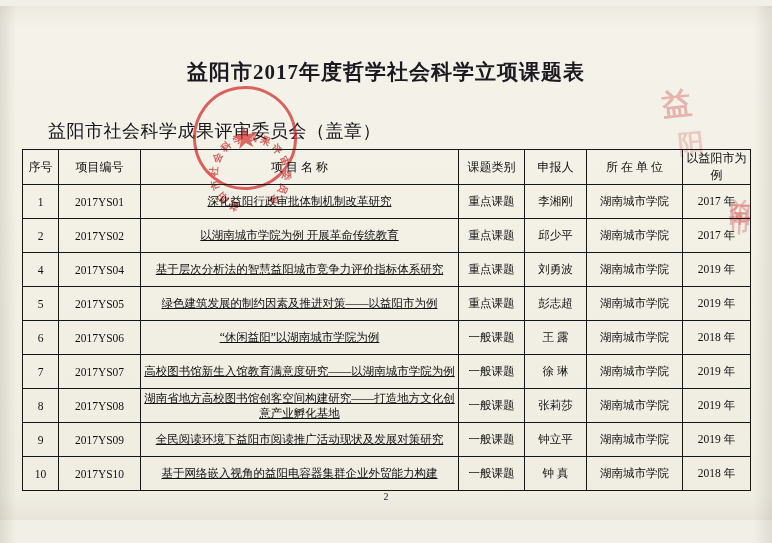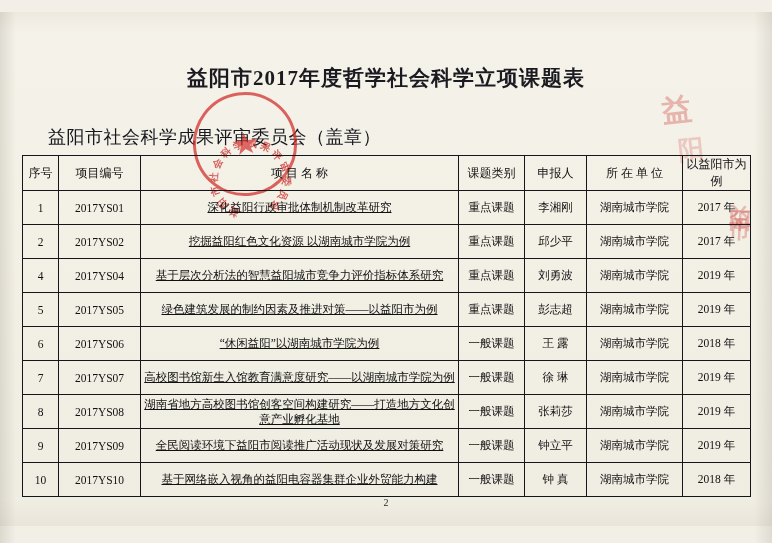--- a/index.html
+++ b/index.html
@@ -9,21 +9,21 @@
   body {
     width: 772px;
     height: 543px;
     background: #f2efe6;
     font-family: "Liberation Serif", serif;
     overflow: hidden;
     position: relative;
   }
   .page {
     position: absolute;
-    left: 0; top: 12px;
+    left: 0; top: 6px;
     width: 772px;
     height: 514px;
     background: linear-gradient(to bottom, #f5f2ea 0%, #f3f0e6 40%, #efece2 100%);
   }
   .paper-edge-top {
     position: absolute;
     left: 0; top: 0; width: 772px; height: 22px;
     background: linear-gradient(to bottom, #e8e4d8, #f5f2ea);
     opacity: 0.6;
   }
@@ -251,21 +251,21 @@
           <td>2017YS01</td>
           <td class="name-cell">深化益阳行政审批体制机制改革研究</td>
           <td>重点课题</td>
           <td>李湘刚</td>
           <td>湖南城市学院</td>
           <td>2017 年</td>
         </tr>
         <tr>
           <td>2</td>
           <td>2017YS02</td>
-          <td class="name-cell">挖掘益阳红色文化资源 以湖南城市学院为例</td>
+          <td class="name-cell">以湖南城市学院为例 开展革命传统教育</td>
           <td>重点课题</td>
           <td>邱少平</td>
           <td>湖南城市学院</td>
           <td>2017 年</td>
         </tr>
         <tr>
           <td>4</td>
           <td>2017YS04</td>
           <td class="name-cell">基于层次分析法的智慧益阳城市竞争力评价指标体系研究</td>
           <td>重点课题</td>

